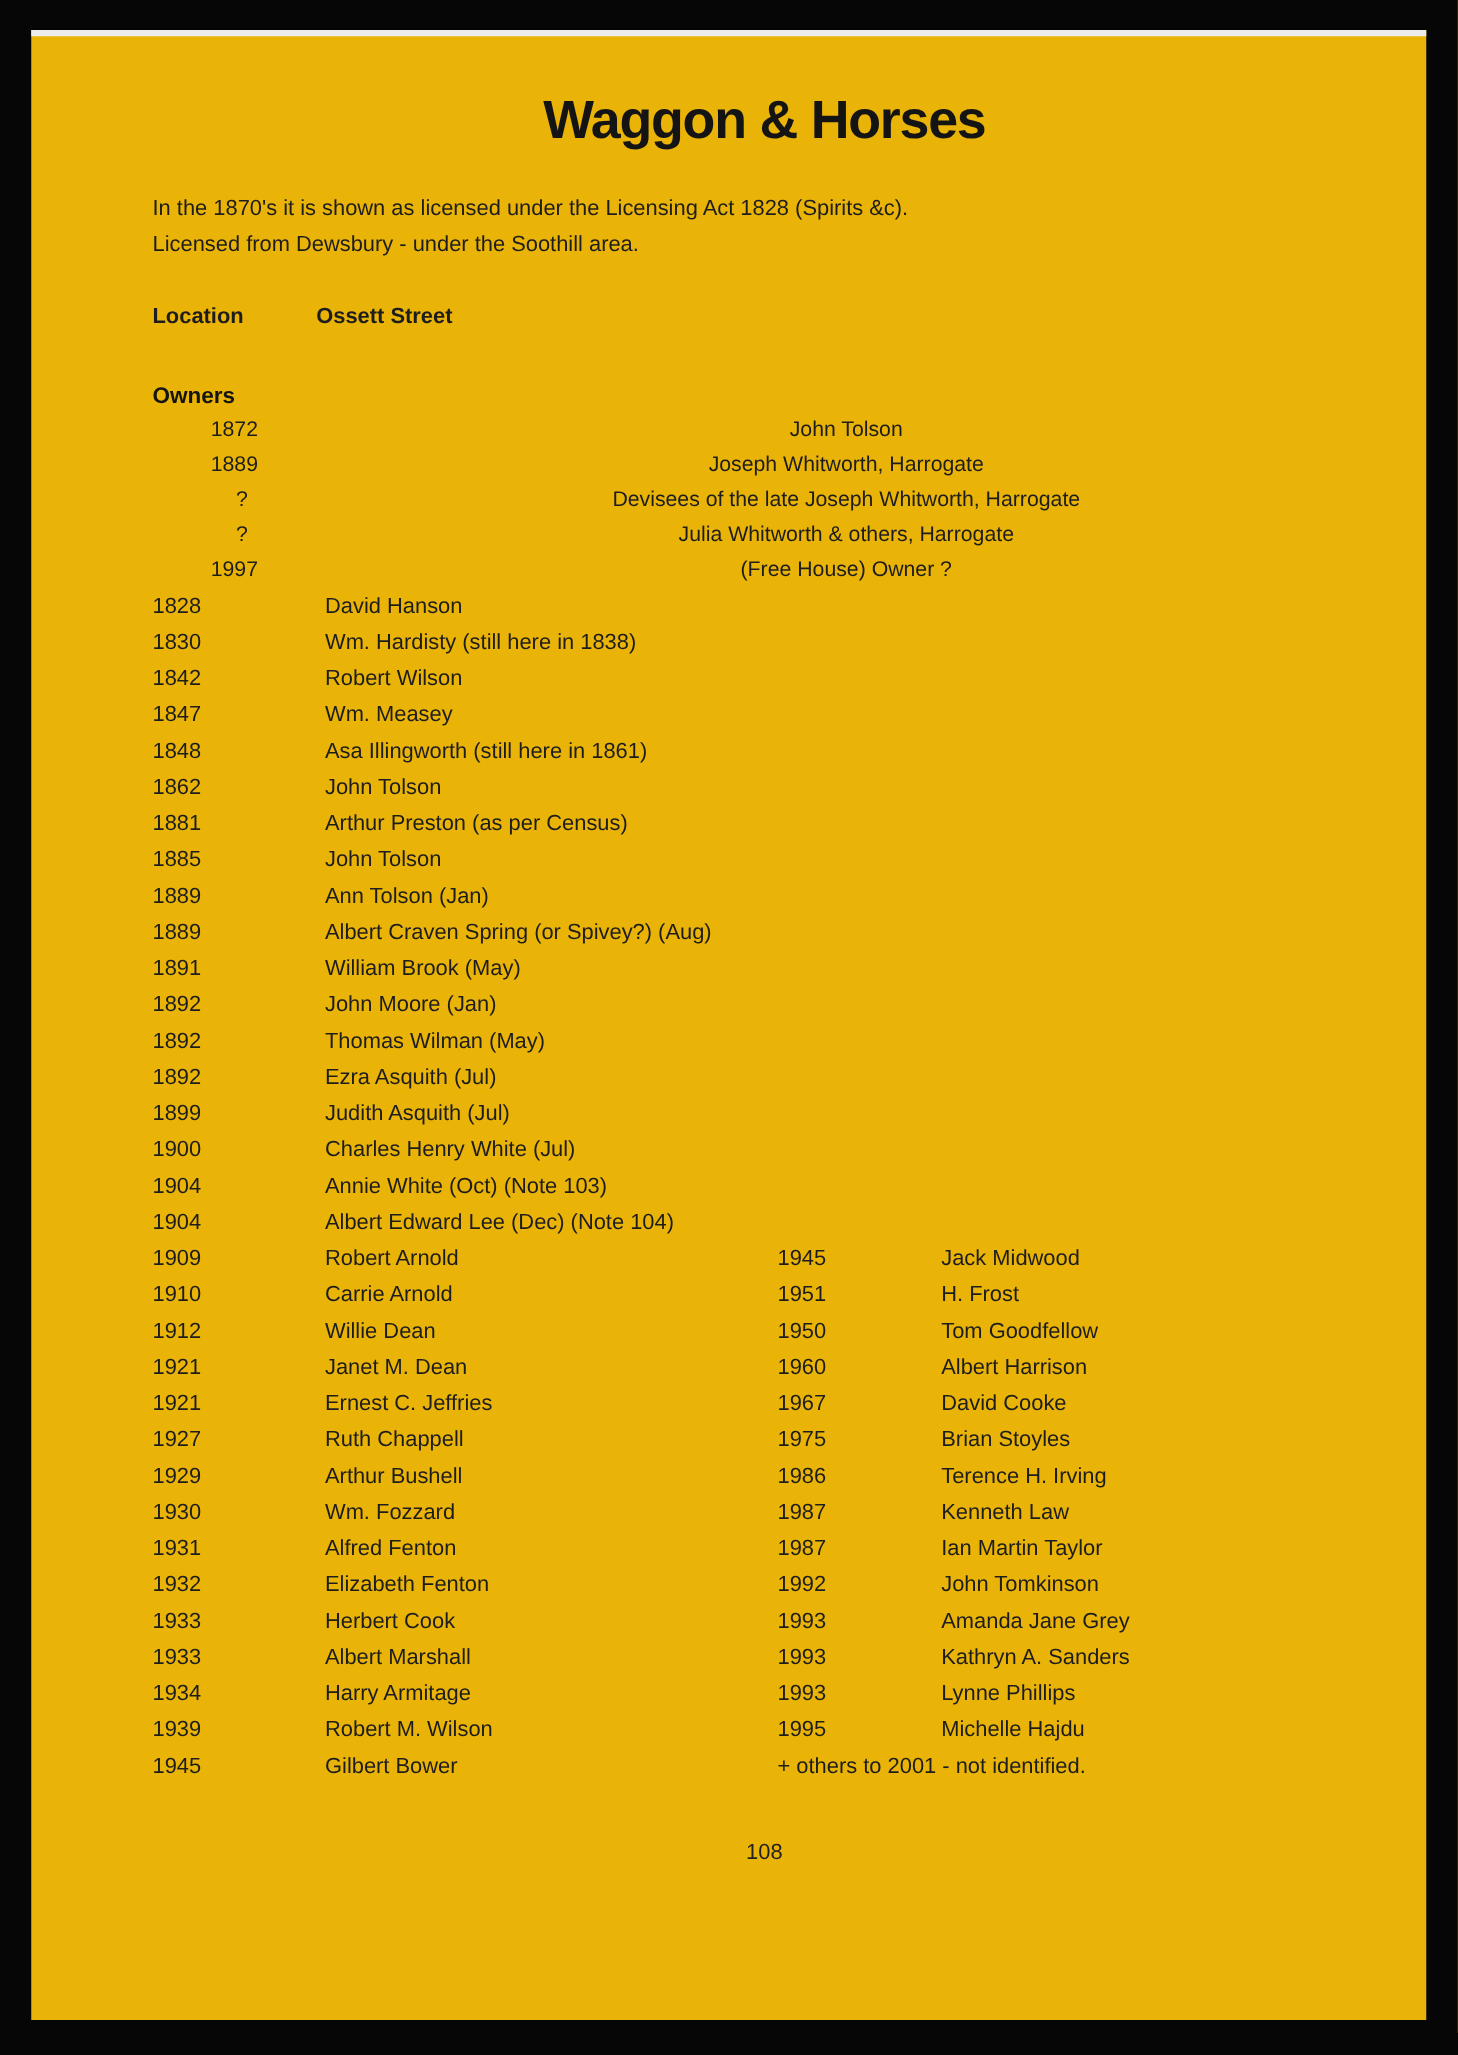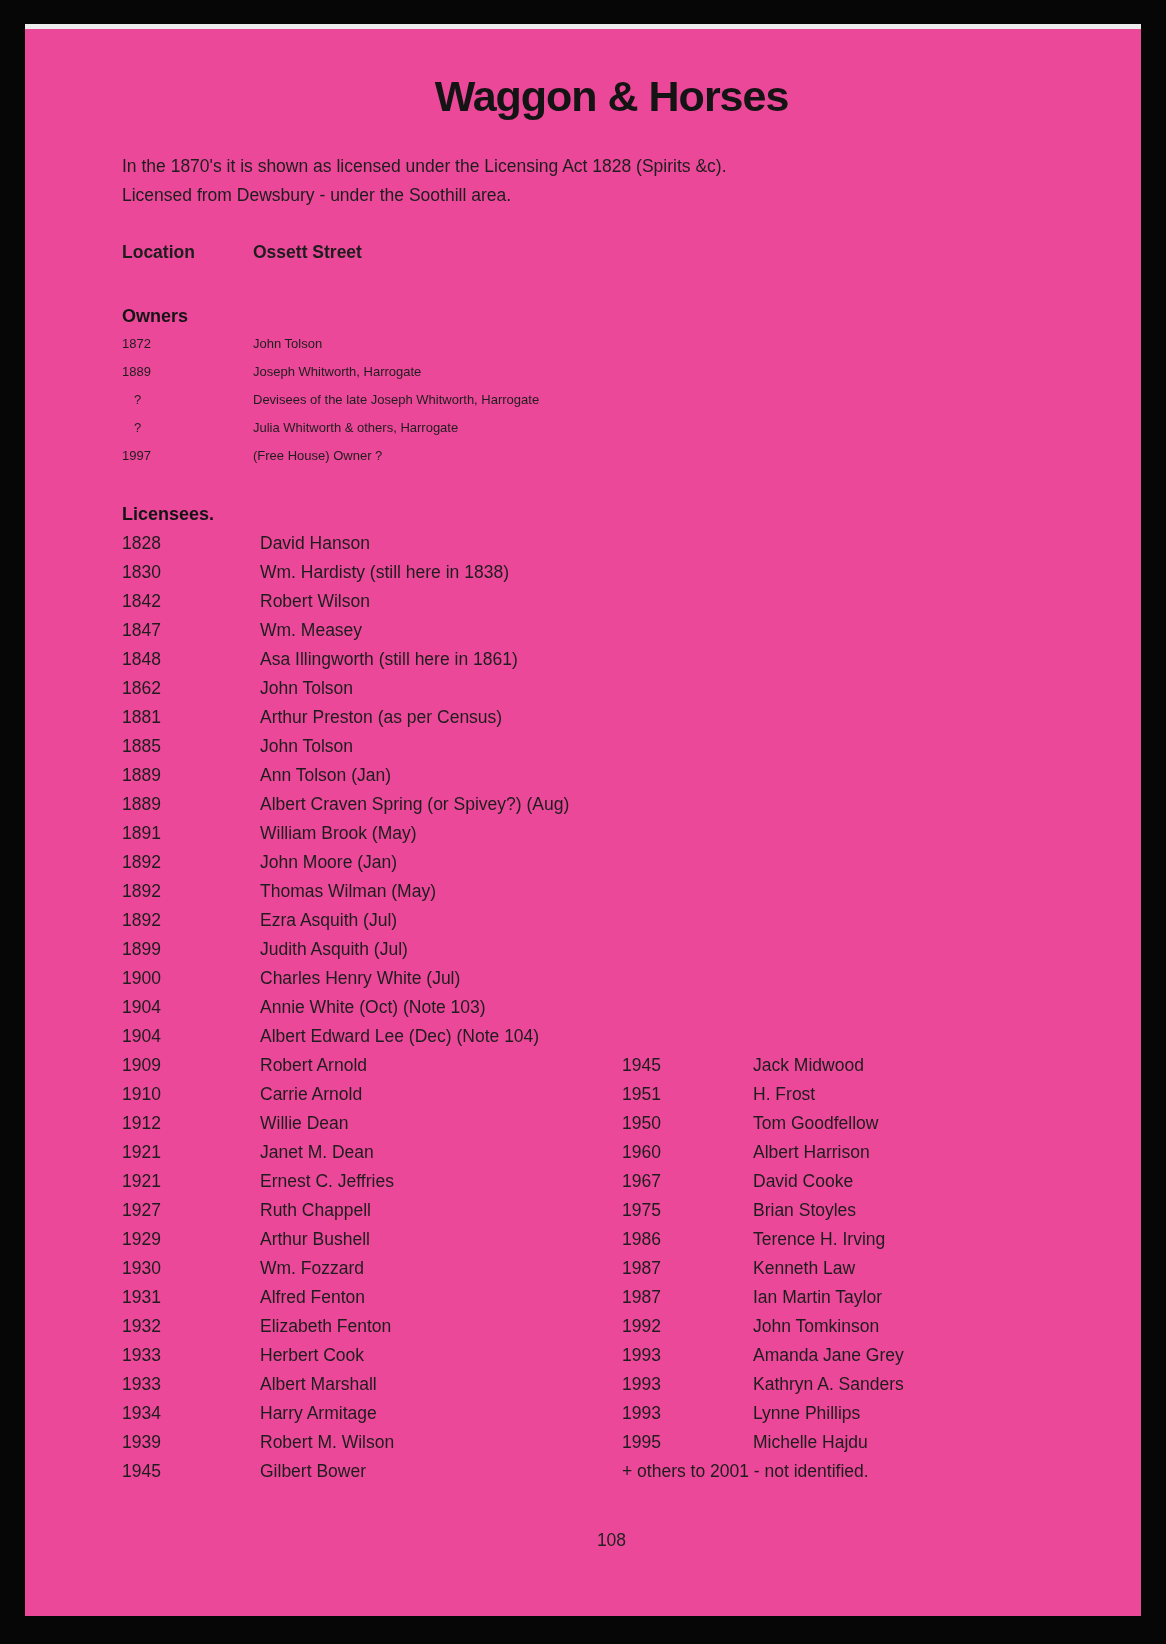--- a/index.html
+++ b/index.html
@@ -16,21 +16,21 @@
     width: 1166px;
     height: 1644px;
     background: #060606;
   }
   .page {
     position: absolute;
     left: 25px;
     top: 24px;
     width: 1116px;
     height: 1592px;
-    background: #ec4899;
+    background: #eab308;
     border-top: 5px solid #ececec;
     box-sizing: border-box;
     color: #1d1d1d;
   }
   .content {
     padding: 0 40px 0 97px;
   }
   .title {
     text-align: center;
     font-size: 43px;
@@ -64,22 +64,23 @@
   .licensees-heading { margin-top: 30px; line-height: 29px; }
   .licensee-row {
     display: grid;
     grid-template-columns: 138px 362px 131px 1fr;
     font-size: 17.5px;
     line-height: 29px;
   }
   .owner-row {
     display: grid;
     grid-template-columns: 131px 1fr;
-    font-size: 13px;
+    font-size: 17px;
     line-height: 28px;
+    text-align: center;
   }
   .year.uncertain { padding-left: 12px; }
   .footer-pageno {
     text-align: center;
     font-size: 17.5px;
     margin-top: 44px;
     color: #222222;
   }
 </style>
 </head>
@@ -118,21 +119,20 @@
           <div class="owner-row">
             <span class="year uncertain">?</span>
             <span class="name">Julia Whitworth &amp; others, Harrogate</span>
           </div>
           <div class="owner-row">
             <span class="year">1997</span>
             <span class="name">(Free House) Owner ?</span>
           </div>
         </div>
 
-      <div class="section-heading licensees-heading">Licensees.</div>
       <div class="licensees-rows" id="licensee-rows">
           <div class="licensee-row">
             <span class="year">1828</span>
             <span class="name">David Hanson</span>
           </div>
           <div class="licensee-row">
             <span class="year">1830</span>
             <span class="name">Wm. Hardisty (still here in 1838)</span>
           </div>
           <div class="licensee-row">

